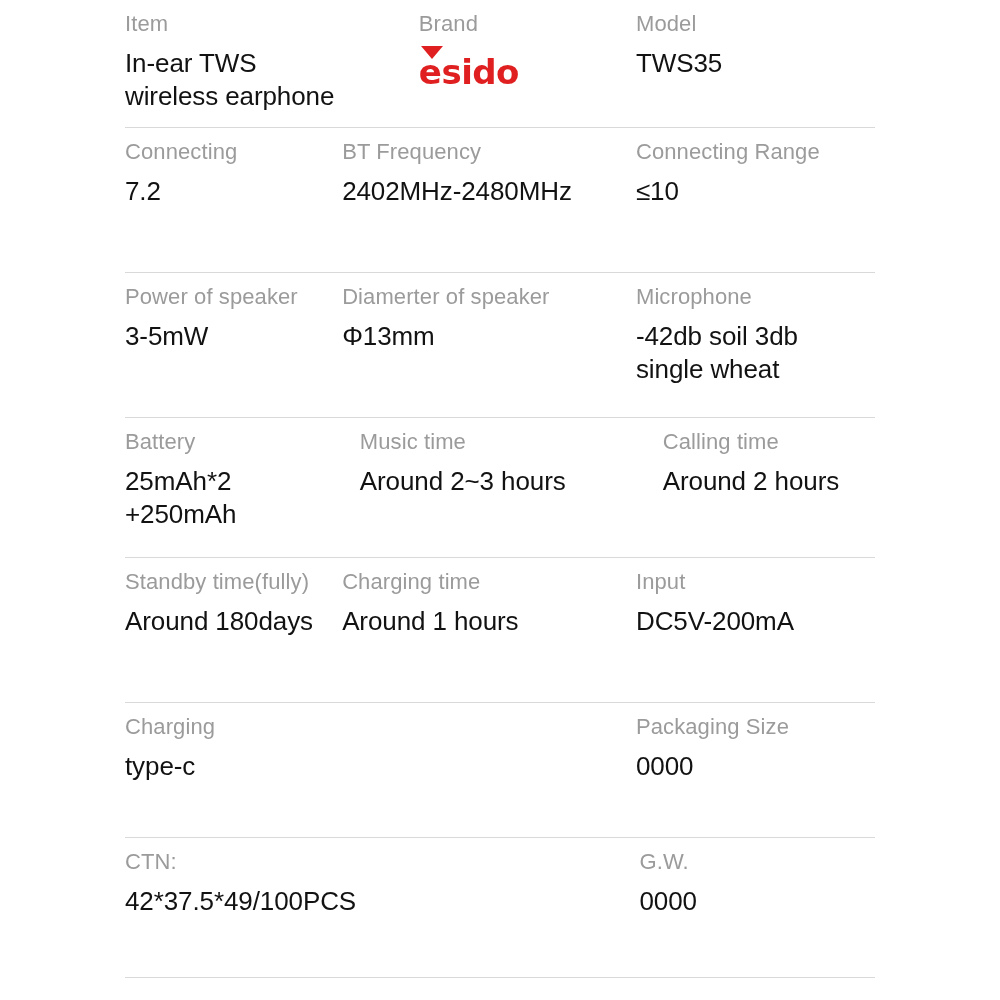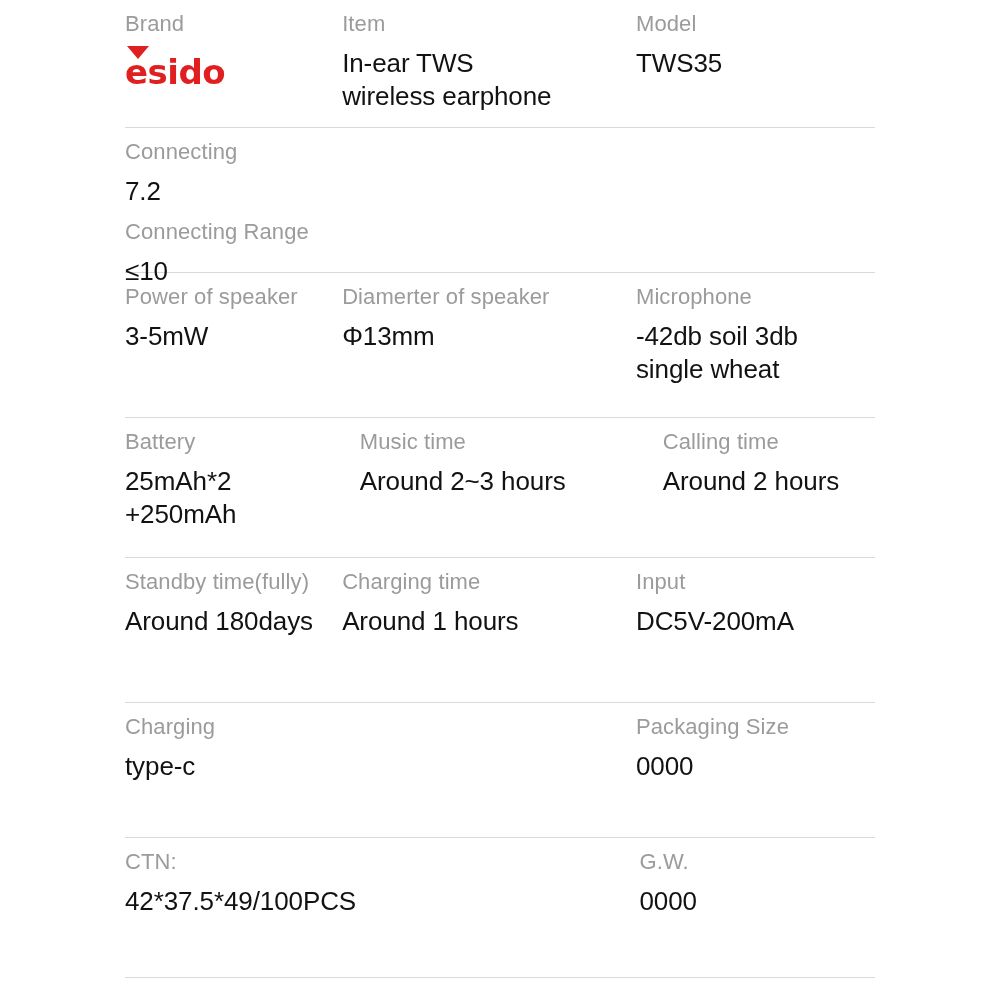--- a/index.html
+++ b/index.html
@@ -50,21 +50,21 @@
     margin-top: 9px;
     white-space: pre-line;
   }
   
   .c1 { width: 218px; }
   .c2 { width: 295px; }
   .c3 { width: 240px; }
 
   
   .row-1 { height: 128px; }
-  .row-2 { height: 145px; flex-direction: column; }
+  .row-2 { height: 145px; }
   .row-3 { height: 145px; }
   .row-4 { height: 140px; gap: 42px; }
   .row-5 { height: 145px; }
   .row-6 { height: 135px; }
   .row-7 { height: 140px; }
 
   .logo-wrap {
     margin-top: 13px;
     display: flex;
     align-items: center;
@@ -92,41 +92,45 @@
   .row-6 .c1, .row-7 .c1 { width: 513px; }
   .row-6 .c3, .row-7 .c3 { width: 240px; }
   .row-7 .value { font-style: normal; }
 </style>
 </head>
 <body>
 
 <div class="sheet">
 
   <div class="spec-row row-1">
+    <div class="cell c2">
+      <div class="label">Item</div>
+      <div class="value">In-ear TWS
+wireless earphone</div>
+    </div>
     <div class="cell c1">
       <div class="label">Brand</div>
       <div class="logo-wrap">
         <div class="logo-text"><span class="tri"></span>esido</div>
       </div>
     </div>
-    <div class="cell c2">
-      <div class="label">Item</div>
-      <div class="value">In-ear TWS
-wireless earphone</div>
-    </div>
     <div class="cell c3">
       <div class="label">Model</div>
       <div class="value">TWS35</div>
     </div>
   </div>
 
   <div class="spec-row row-2">
     <div class="cell c1">
       <div class="label">Connecting</div>
       <div class="value">7.2</div>
+    </div>
+    <div class="cell c2">
+      <div class="label">BT Frequency</div>
+      <div class="value">2402MHz-2480MHz</div>
     </div>
     <div class="cell c3">
       <div class="label">Connecting Range</div>
       <div class="value">≤10</div>
     </div>
   </div>
 
   <div class="spec-row row-3">
     <div class="cell c1">
       <div class="label">Power of speaker</div>

